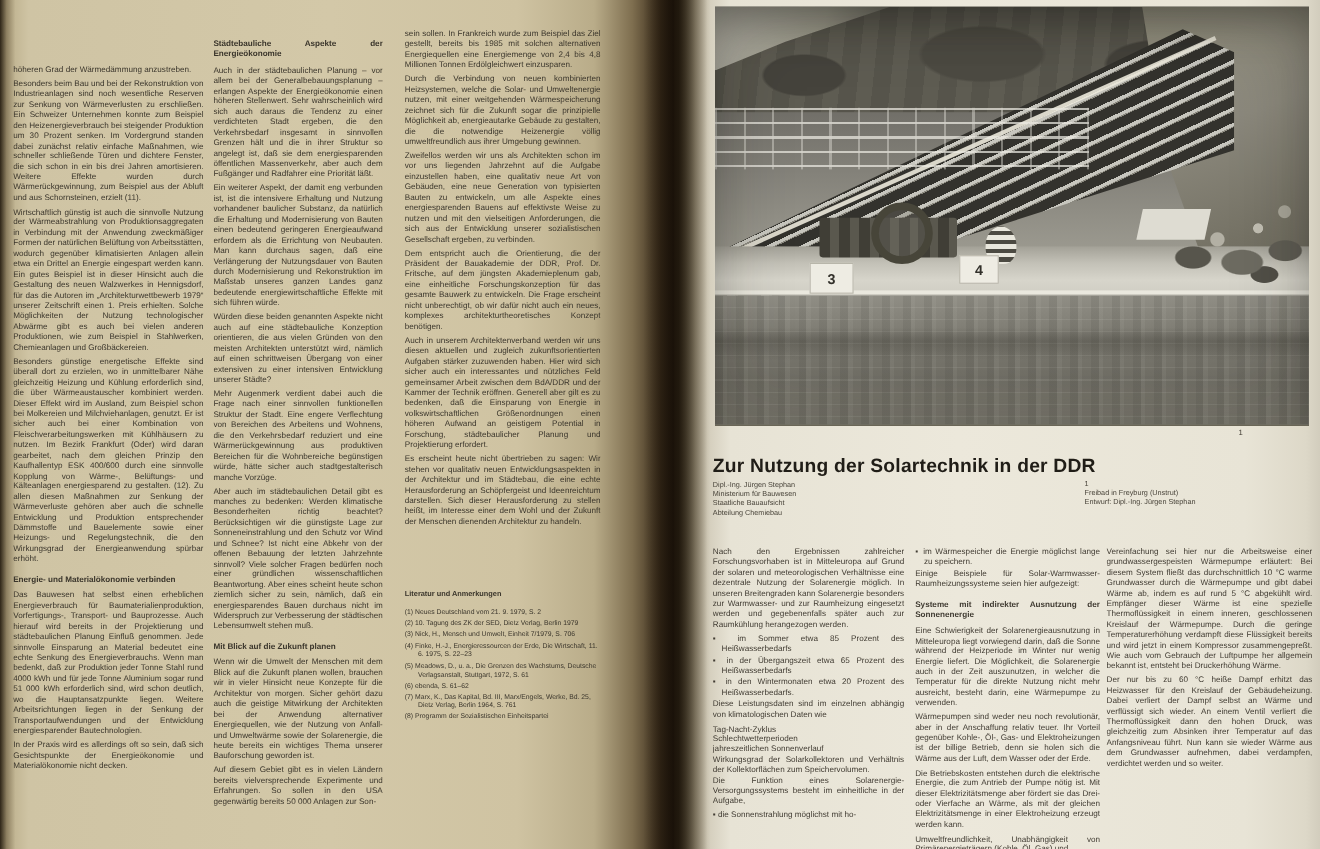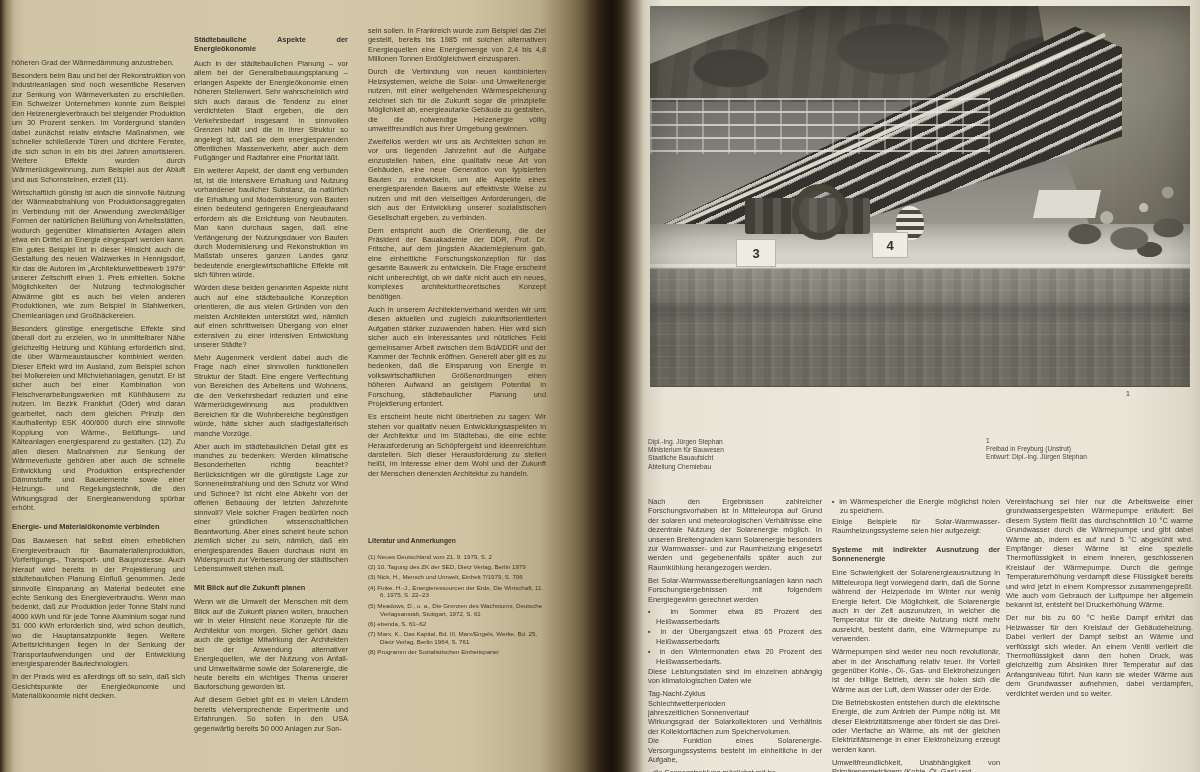--- a/index.html
+++ b/index.html
@@ -173,52 +173,52 @@
     <div class="ph ph-poolrim"></div>
     <div class="ph ph-water"></div>
     <div class="ph ph-reflect"></div>
     <div class="ph ph-block ph-block3">3</div>
     <div class="ph ph-block ph-block4">4</div>
     <div class="ph ph-vignette"></div>
   </div>
 
   <div class="fig-num">1</div>
 
+  <h1 class="headline">Zur Nutzung der Solartechnik in der DDR</h1>
 
   <div class="author-block">
       <p class="blk-l">Dipl.-Ing. Jürgen Stephan</p>
       <p class="blk-l">Ministerium für Bauwesen</p>
       <p class="blk-l">Staatliche Bauaufsicht</p>
       <p class="blk-l">Abteilung Chemiebau</p>
     </div>
 
   <div class="caption-block">
     <p>1</p>
     <div>
         <p class="blk-l">Freibad in Freyburg (Unstrut)</p>
         <p class="blk-l">Entwurf: Dipl.-Ing. Jürgen Stephan</p>
       </div>
   </div>
 
   <div class="col rcol" id="rcol1">
       <p class="blk-p">Nach den Ergebnissen zahlreicher Forschungsvorhaben ist in Mitteleuropa auf Grund der solaren und meteorologischen Verhältnisse eine dezentrale Nutzung der Solarenergie möglich. In unseren Breitengraden kann Solarenergie besonders zur Warmwasser- und zur Raumheizung eingesetzt werden und gegebenenfalls später auch zur Raumkühlung herangezogen werden.</p>
-      <p class="blk-p">Bei Solar-Warmwasserbereitungsanlagen kann nach Forschungsergebnissen mit folgendem Energiegewinn gerechnet werden</p>
       <p class="blk-b">▪ im Sommer etwa 85 Prozent des Heißwasserbedarfs</p>
       <p class="blk-b">▪ in der Übergangszeit etwa 65 Prozent des Heißwasserbedarfs</p>
       <p class="blk-b">▪ in den Wintermonaten etwa 20 Prozent des Heißwasserbedarfs.</p>
       <p class="blk-p">Diese Leistungsdaten sind im einzelnen abhängig von klimatologischen Daten wie</p>
       <p class="blk-l">Tag-Nacht-Zyklus</p>
       <p class="blk-l">Schlechtwetterperioden</p>
       <p class="blk-l">jahreszeitlichen Sonnenverlauf</p>
       <p class="blk-l">Wirkungsgrad der Solarkollektoren und Verhältnis der Kollektorflächen zum Speichervolumen.</p>
       <p class="blk-p">Die Funktion eines Solarenergie-Versorgungssystems besteht im einheitliche in der Aufgabe,</p>
       <p class="blk-b">▪ die Sonnenstrahlung möglichst mit ho-</p>
     </div>
   <div class="col rcol" id="rcol2">
-      <p class="blk-b">▪ im Wärmespeicher die Energie möglichst holen zu speichern.</p>
+      <p class="blk-b">▪ im Wärmespeicher die Energie möglichst lange zu speichern.</p>
       <p class="blk-p">Einige Beispiele für Solar-Warmwasser-Raumheizungssysteme seien hier aufgezeigt:</p>
       <h4 class="blk-h">Systeme mit indirekter Ausnutzung der Sonnenenergie</h4>
       <p class="blk-p">Eine Schwierigkeit der Solarenergieausnutzung in Mitteleuropa liegt vorwiegend darin, daß die Sonne während der Heizperiode im Winter nur wenig Energie liefert. Die Möglichkeit, die Solarenergie auch in der Zeit auszunutzen, in welcher die Temperatur für die direkte Nutzung nicht mehr ausreicht, besteht darin, eine Wärmepumpe zu verwenden.</p>
       <p class="blk-p">Wärmepumpen sind weder neu noch revolutionär, aber in der Anschaffung relativ teuer. Ihr Vorteil gegenüber Kohle-, Öl-, Gas- und Elektroheizungen ist der billige Betrieb, denn sie holen sich die Wärme aus der Luft, dem Wasser oder der Erde.</p>
       <p class="blk-p">Die Betriebskosten entstehen durch die elektrische Energie, die zum Antrieb der Pumpe nötig ist. Mit dieser Elektrizitätsmenge aber fördert sie das Drei- oder Vierfache an Wärme, als mit der gleichen Elektrizitätsmenge in einer Elektroheizung erzeugt werden kann.</p>
       <p class="blk-p">Umweltfreundlichkeit, Unabhängigkeit von Primärenergieträgern (Kohle, Öl, Gas) und</p>
     </div>
   <div class="col rcol" id="rcol3">
       <p class="blk-p">Vereinfachung sei hier nur die Arbeitsweise einer grundwassergespeisten Wärmepumpe erläutert: Bei diesem System fließt das durchschnittlich 10 °C warme Grundwasser durch die Wärmepumpe und gibt dabei Wärme ab, indem es auf rund 5 °C abgekühlt wird. Empfänger dieser Wärme ist eine spezielle Thermoflüssigkeit in einem inneren, geschlossenen Kreislauf der Wärmepumpe. Durch die geringe Temperaturerhöhung verdampft diese Flüssigkeit bereits und wird jetzt in einem Kompressor zusammengepreßt. Wie auch vom Gebrauch der Luftpumpe her allgemein bekannt ist, entsteht bei Druckerhöhung Wärme.</p>
       <p class="blk-p">Der nur bis zu 60 °C heiße Dampf erhitzt das Heizwasser für den Kreislauf der Gebäudeheizung. Dabei verliert der Dampf selbst an Wärme und verflüssigt sich wieder. An einem Ventil verliert die Thermoflüssigkeit dann den hohen Druck, was gleichzeitig zum Absinken ihrer Temperatur auf das Anfangsniveau führt. Nun kann sie wieder Wärme aus dem Grundwasser aufnehmen, dabei verdampfen, verdichtet werden und so weiter.</p>

